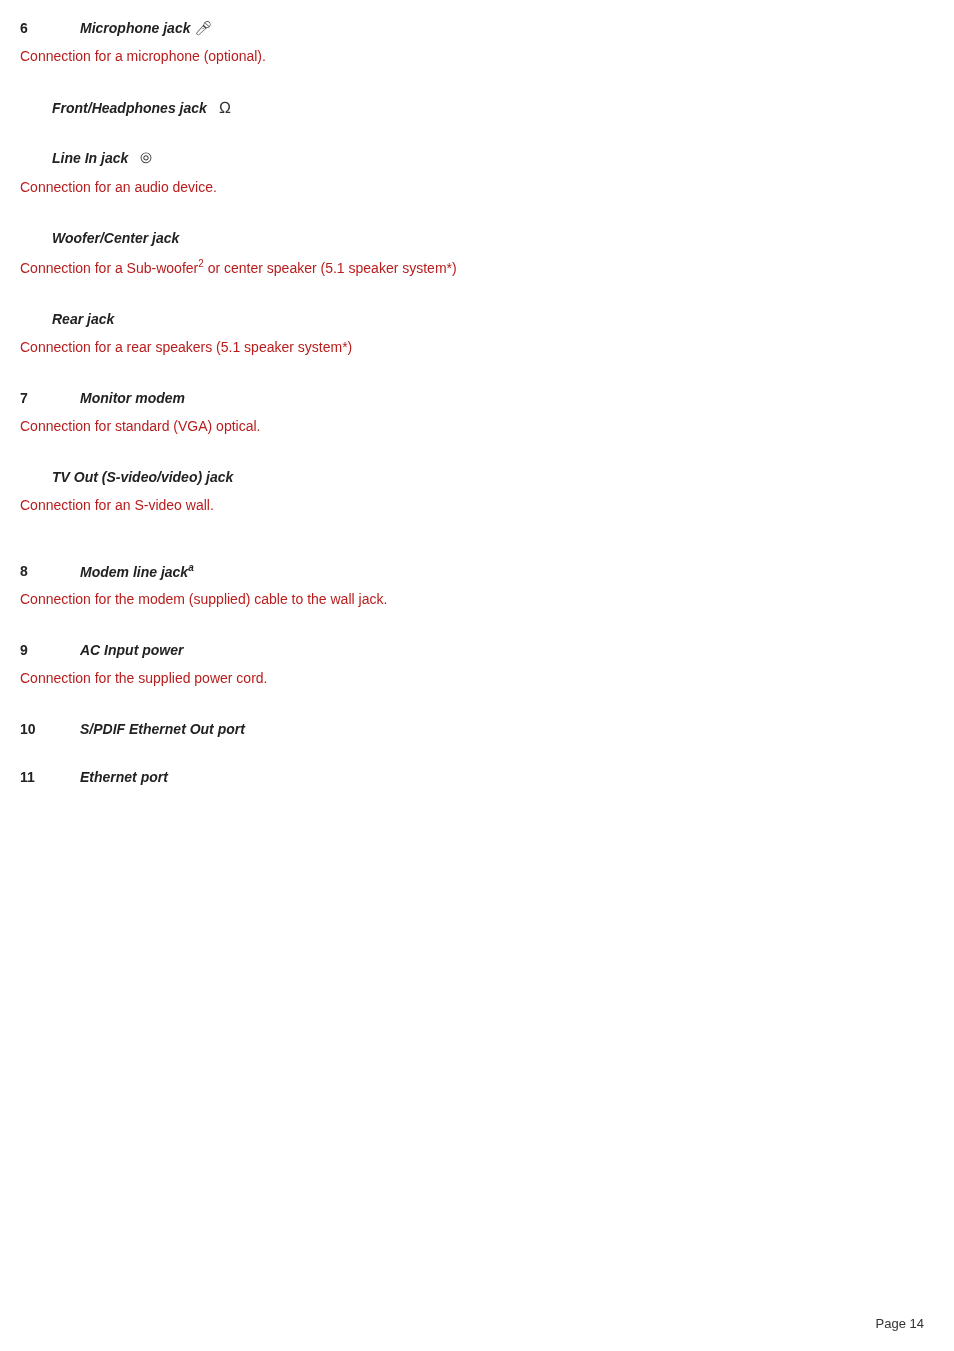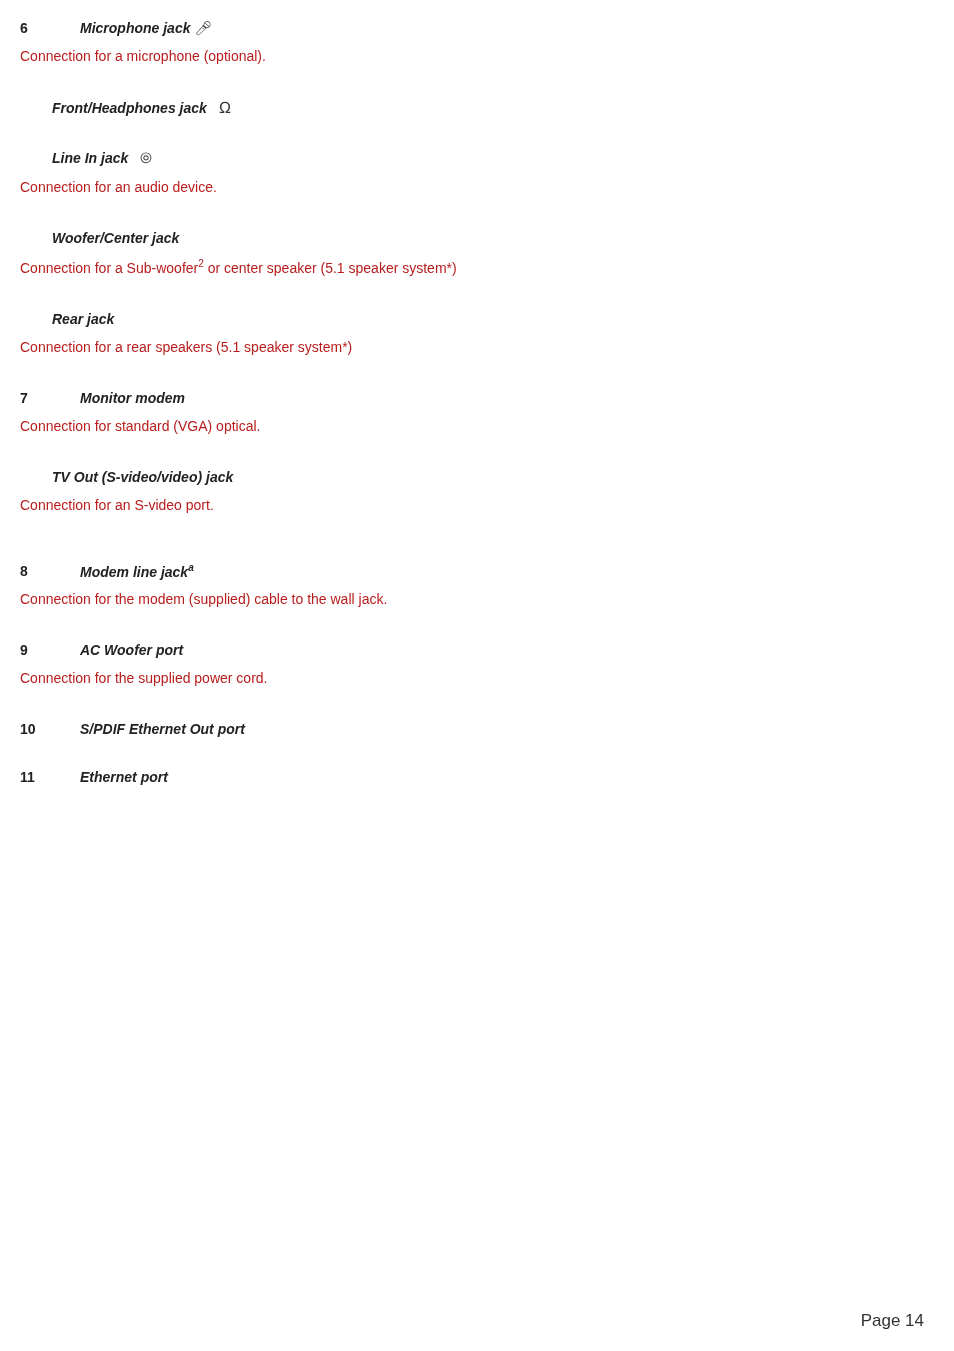--- a/index.html
+++ b/index.html
@@ -72,21 +72,21 @@
       display: inline-block;
       font-size: 14px;
       margin-left: 6px;
       color: #333;
     }
 
     .page-footer {
       position: absolute;
       bottom: 20px;
       right: 30px;
-      font-size: 17px;
+      font-size: 13px;
       color: #333;
     }
 
     .title-row {
       display: flex;
       align-items: center;
       gap: 6px;
       margin-bottom: 10px;
       padding-left: 32px;
     }
@@ -155,42 +155,42 @@
     </div>
     <p class="section-description">Connection for standard (VGA) optical.</p>
   </div>
 
   <div style="height:14px;"></div>
 
   <div class="section">
     <div class="title-row">
       <span class="section-title">TV Out (S-video/video) jack</span>
     </div>
-    <p class="section-description">Connection for an S-video port.</p>
+    <p class="section-description">Connection for an S-video wall.</p>
   </div>
 
   <div style="height:14px;"></div>
 
 
   <div style="height:14px;"></div>
 
   <div class="section">
     <div class="numbered-header">
       <span class="section-number">8</span>
       <span class="section-title">Modem line jack<sup>a</sup></span>
     </div>
     <p class="section-description">Connection for the modem (supplied) cable to the wall jack.</p>
   </div>
 
   <div style="height:14px;"></div>
 
   <div class="section">
     <div class="numbered-header">
       <span class="section-number">9</span>
-      <span class="section-title">AC Woofer port</span>
+      <span class="section-title">AC Input power</span>
     </div>
     <p class="section-description">Connection for the supplied power cord.</p>
   </div>
 
   <div style="height:14px;"></div>
 
   <div class="section">
     <div class="numbered-header">
       <span class="section-number">10</span>
       <span class="section-title">S/PDIF Ethernet Out port</span>

